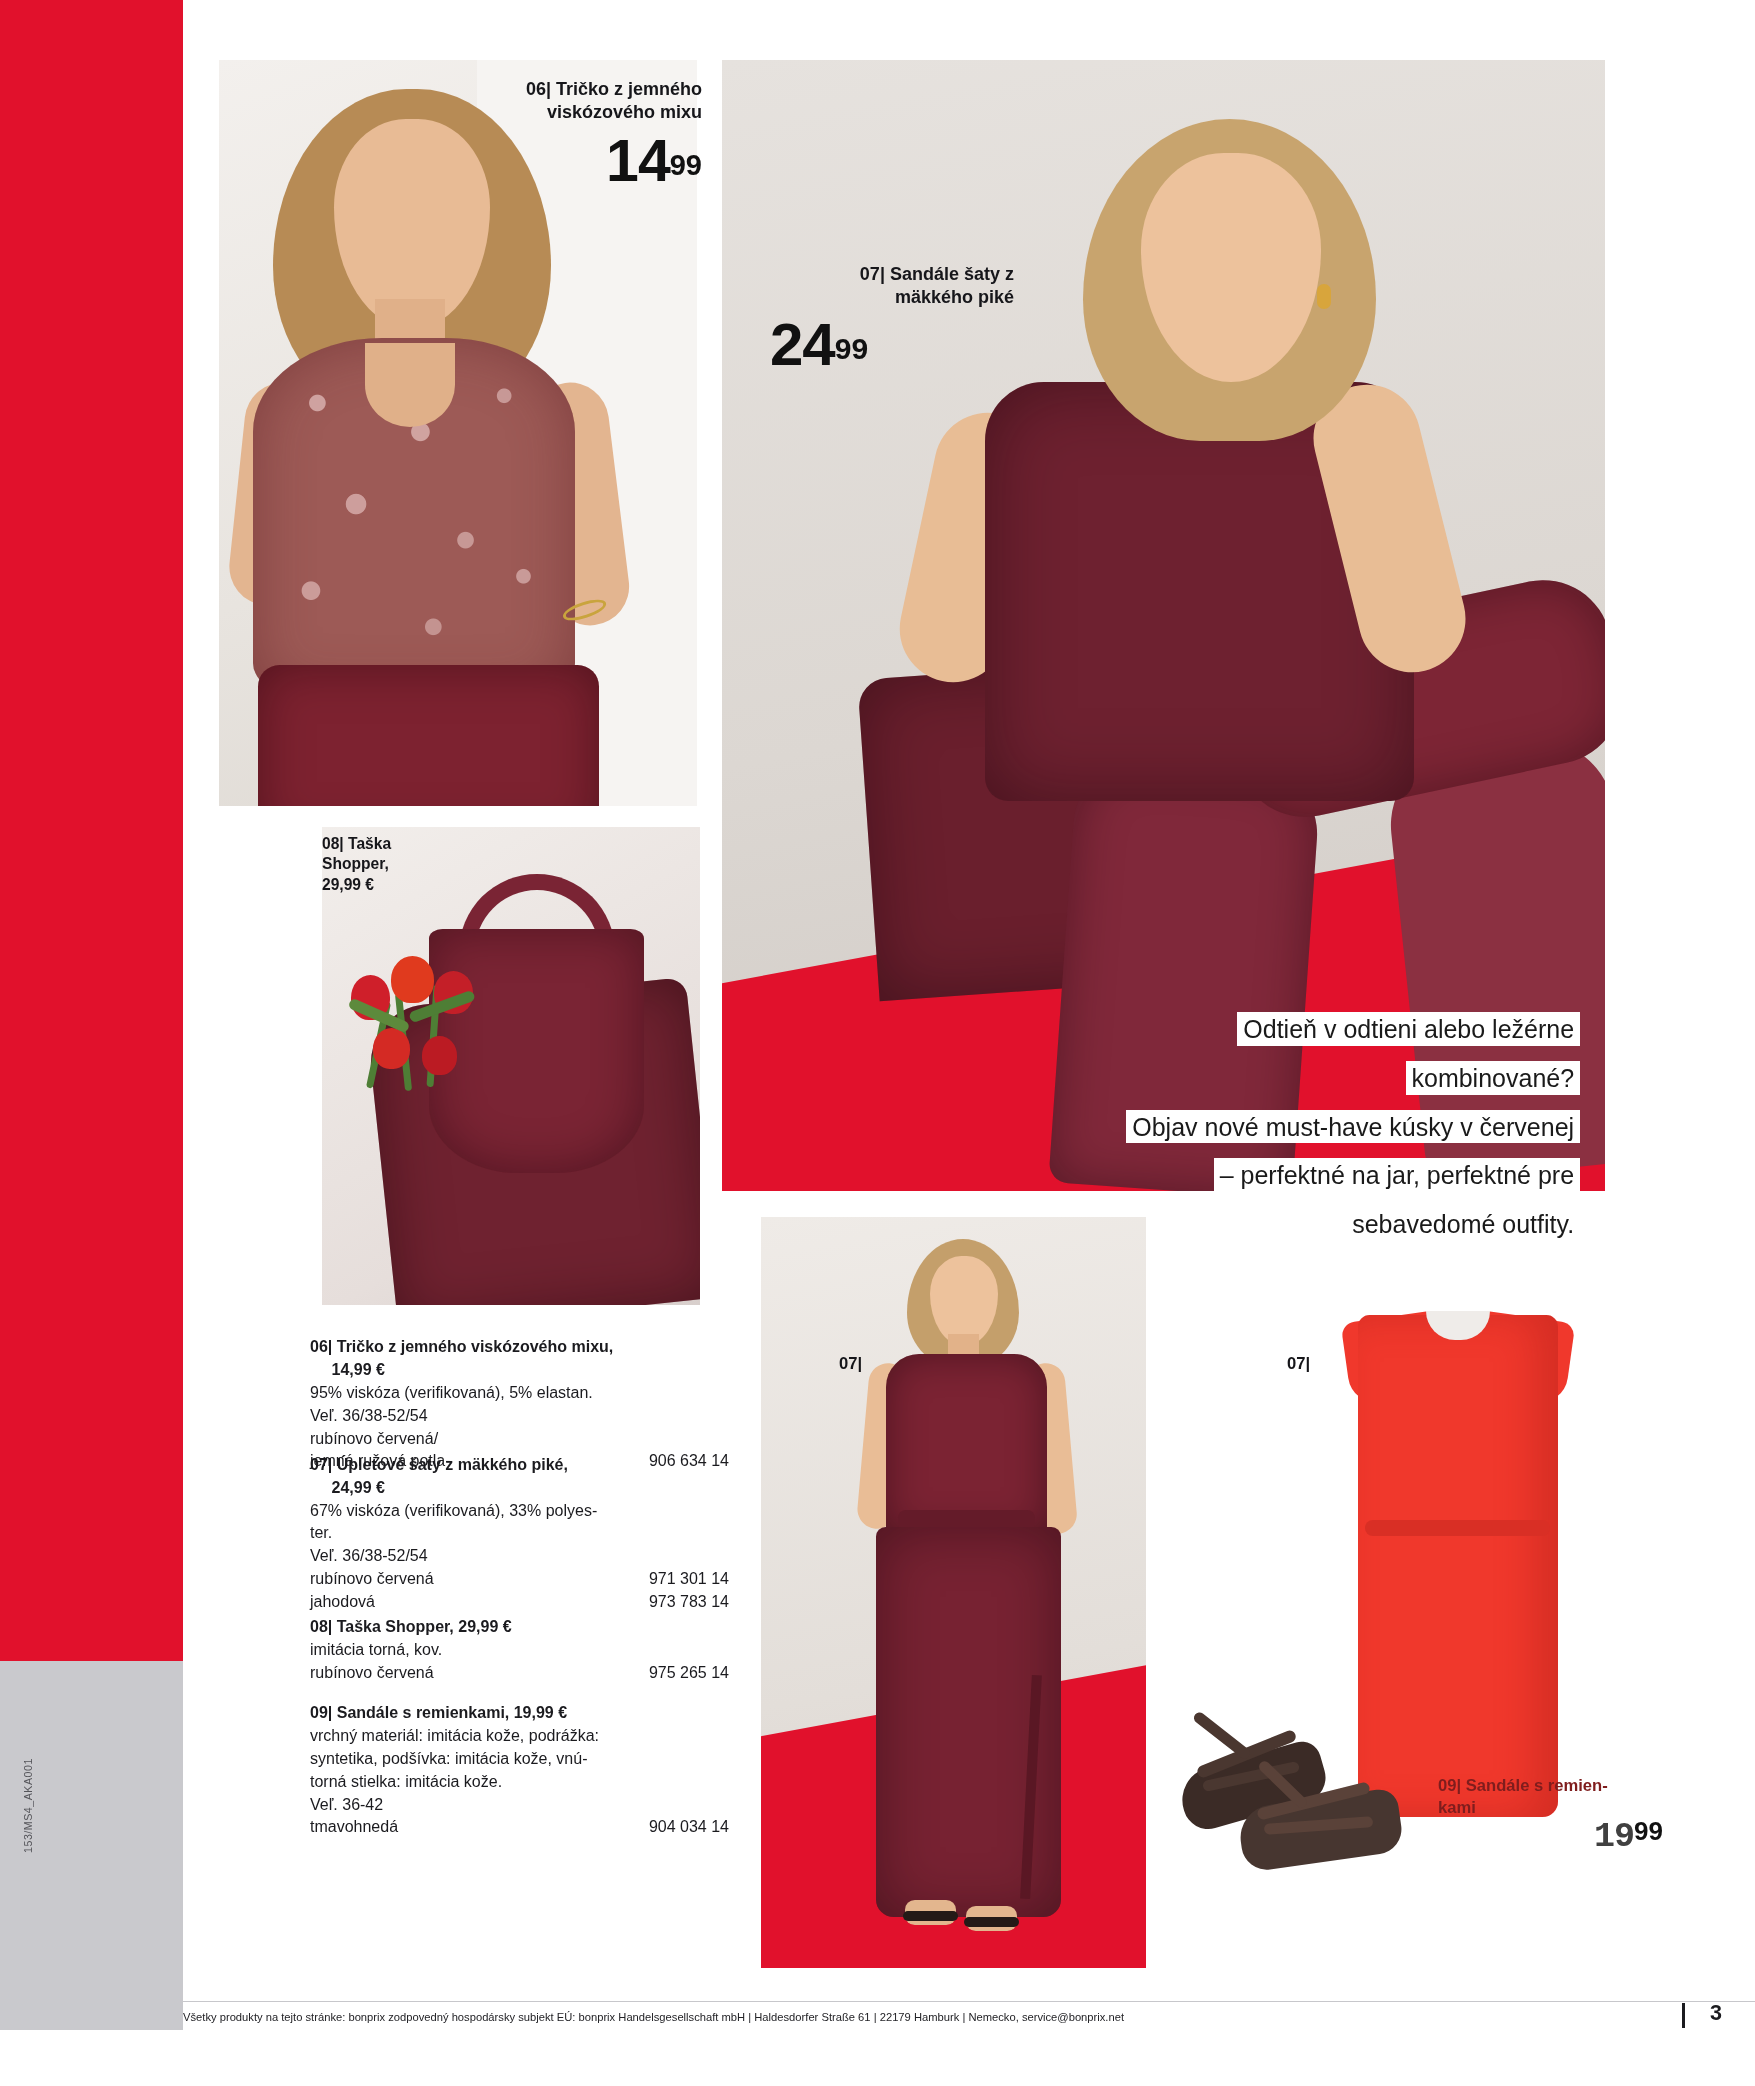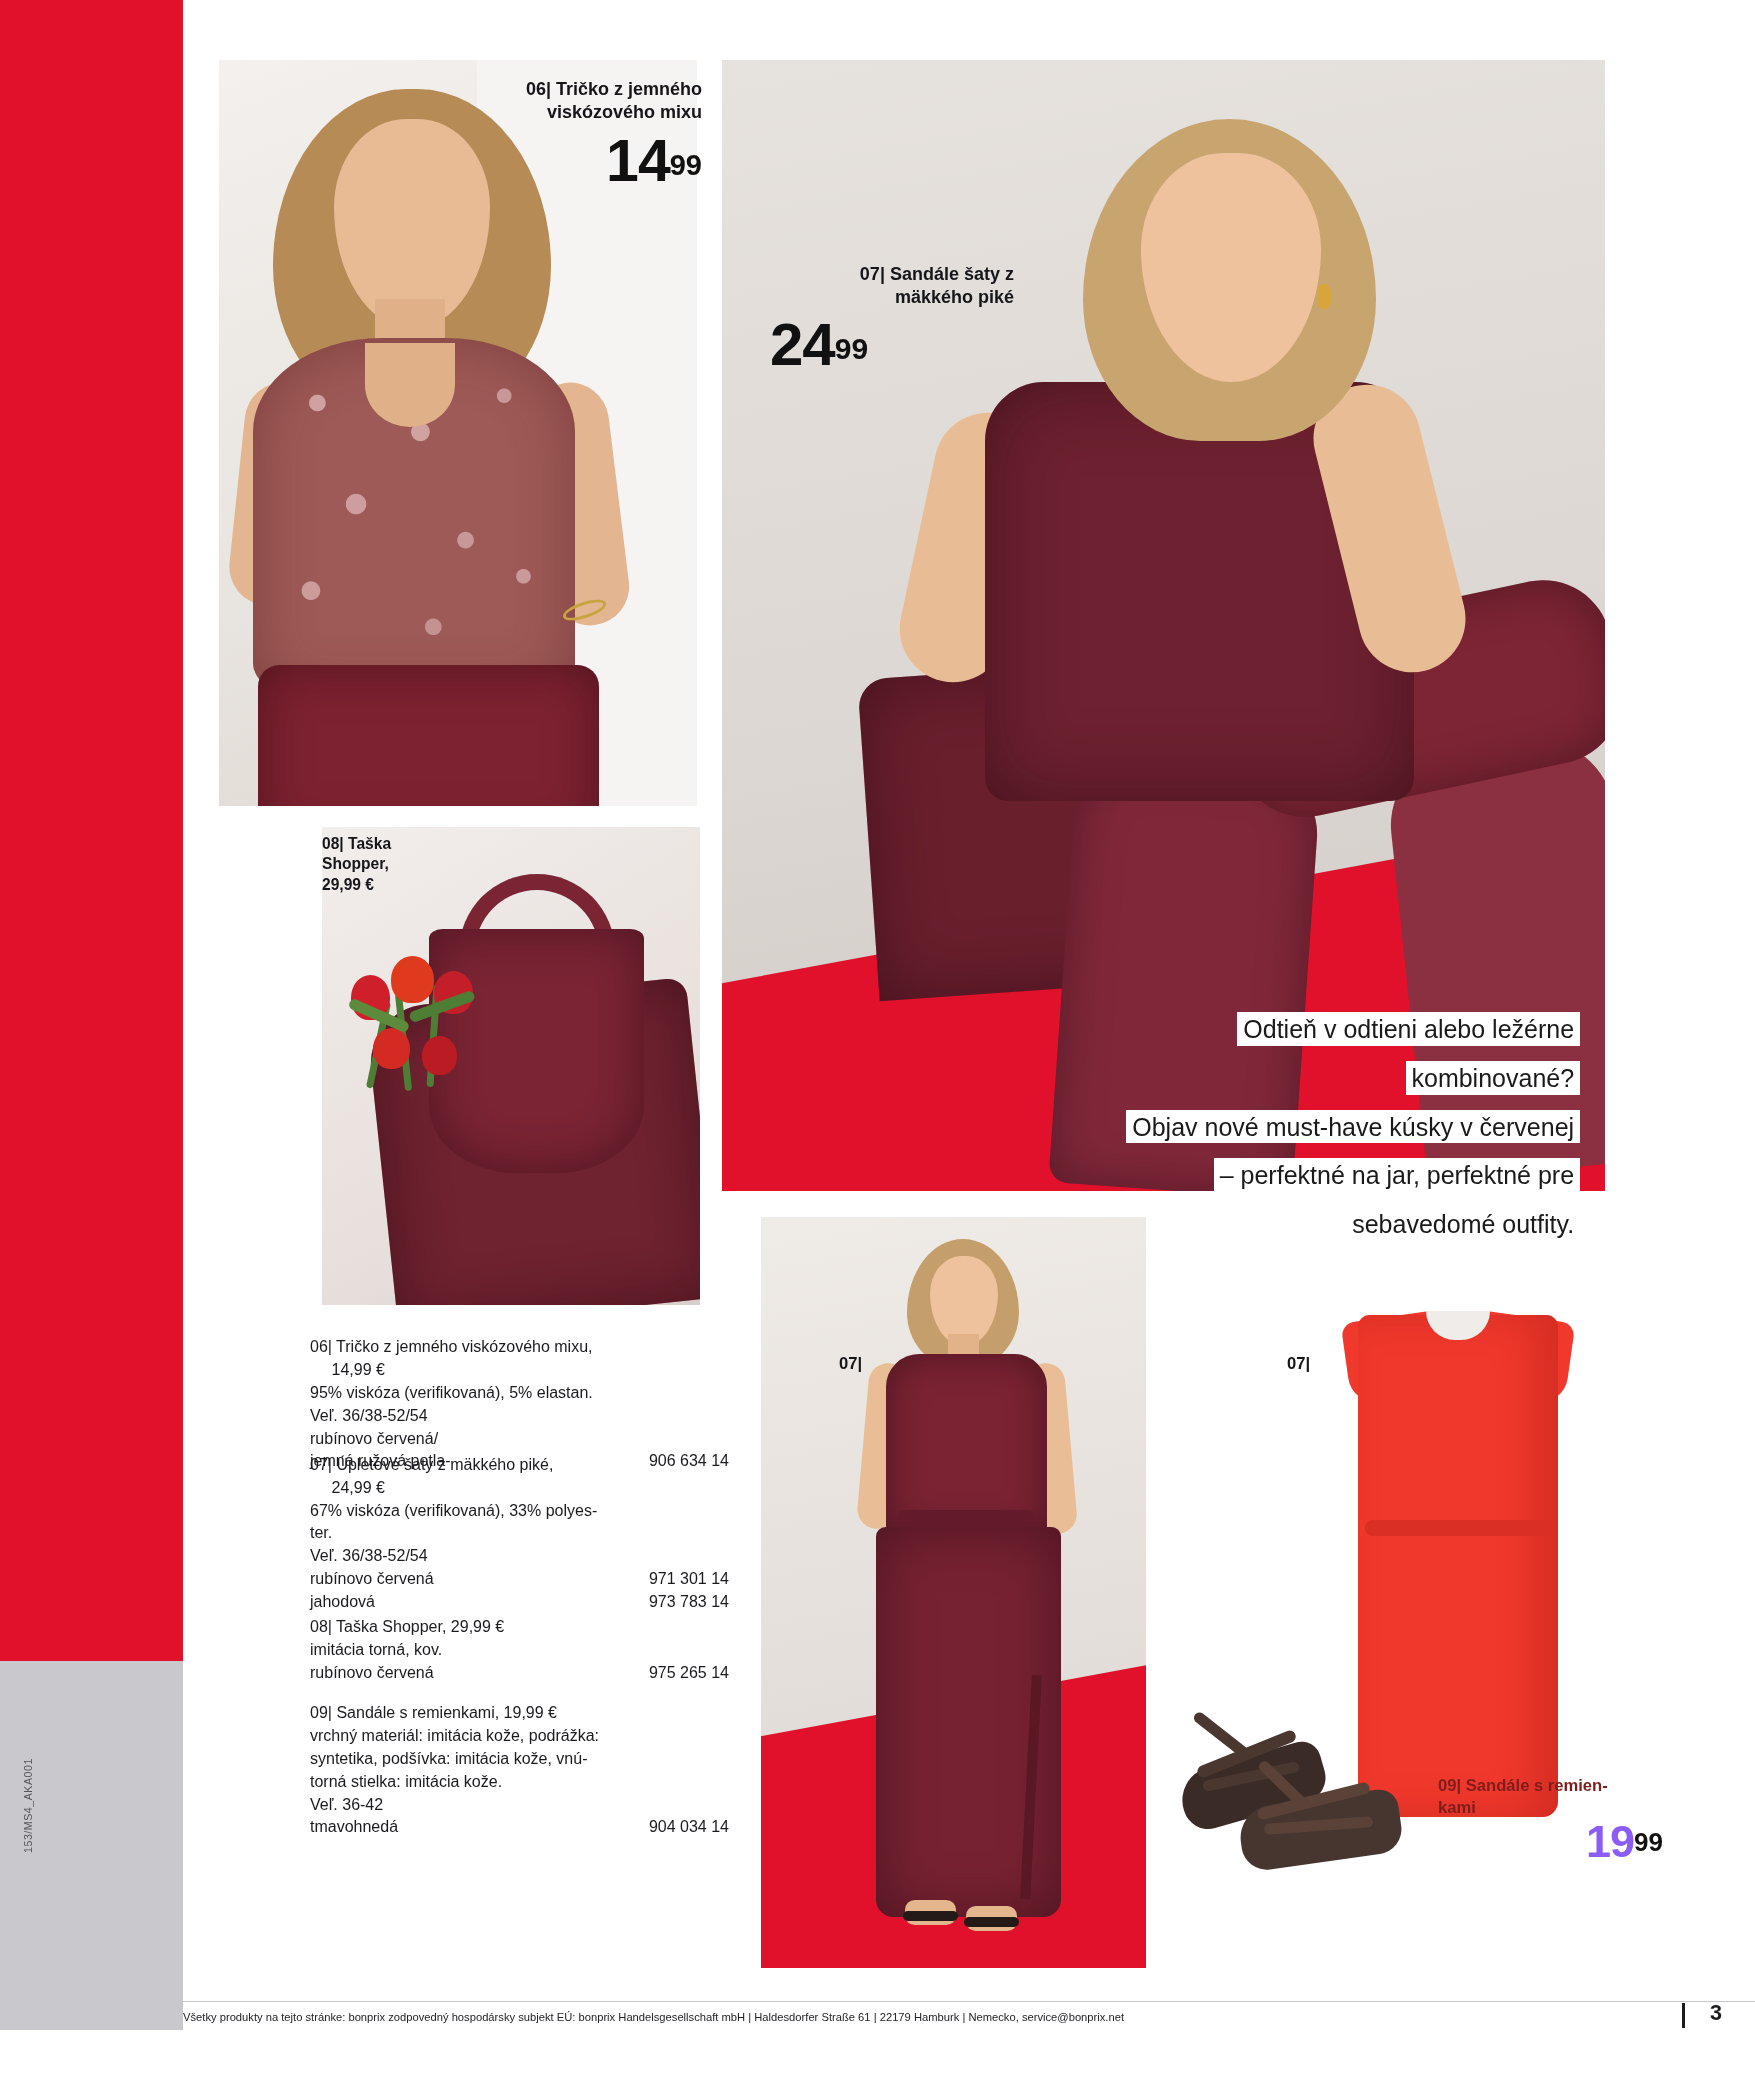--- a/index.html
+++ b/index.html
@@ -139,21 +139,21 @@
     font-size:25px; line-height:1.95; padding:2.9px 5.9px;
     box-decoration-break: clone; -webkit-box-decoration-break: clone;
   }
 
   
   .details {
     position:absolute; left:310px; top:1336px; width:419px;
     font-size:16px; color:#1b1b1f; line-height:1.43;
   }
   .details .blk { margin-bottom:2px; }
-  .details .hd { font-weight:normal; }
+  .details .hd { font-weight:bold; }
   .details .row { position:relative; }
   .details .row .code { position:absolute; right:0; }
   .details .indent { padding-left:21.5px; }
   .details .gap { height:15.6px; }
 
   
   .ph07b {
     position:absolute; left:761px; top:1217px; width:385px; height:751px;
     overflow:hidden; background:#ece8e4;
   }
@@ -188,21 +188,21 @@
   .tag07c { position:absolute; left:1287px; top:1354px; font-size:16.6px; font-weight:bold; color:#16161a; }
 
   
   .sandals { position:absolute; left:1180px; top:1697px; width:254px; height:195px; }
   .sandals .sole { position:absolute; background:#3b2b26; border-radius:33px 19.5px 25px 25px; }
   .sandals .strap { position:absolute; background:#4a3730; border-radius:9.8px; }
 
   .lbl09 { position:absolute; left:1438px; top:1775px; width:224px; }
   .lbl09 .t { font-size:16.6px; font-weight:bold; color:#7f1d1d; line-height:1.3; }
   .price09 { position:absolute; left:1414px; top:1816px; width:249px; text-align:right; }
-  .price09 .big { font-size:45px; font-weight:bold; letter-spacing:-1px; color:#8b5cf6; }
+  .price09 .big { font-size:35px; font-weight:bold; letter-spacing:-1px; color:#404040;font-family:Liberation Mono, monospace; }
   .price09 .cents { font-size:26px; font-weight:bold; vertical-align:super; color:#111; }
 
   
   .footer-rule { position:absolute; left:183px; top:2001px; width:1572px; height:1px; background:#c7c7cb; }
   .footer-text {
     position:absolute; left:183px; top:2011px; width:1414px;
     font-size:11.2px; color:#232327;
   }
   .page-no { position:absolute; right:33px; top:2001px; font-size:21.5px; font-weight:bold; color:#1b1b1f; }
   .page-bar { position:absolute; right:70px; top:2003px; width:2.9px; height:25px; background:#1b1b1f; }

